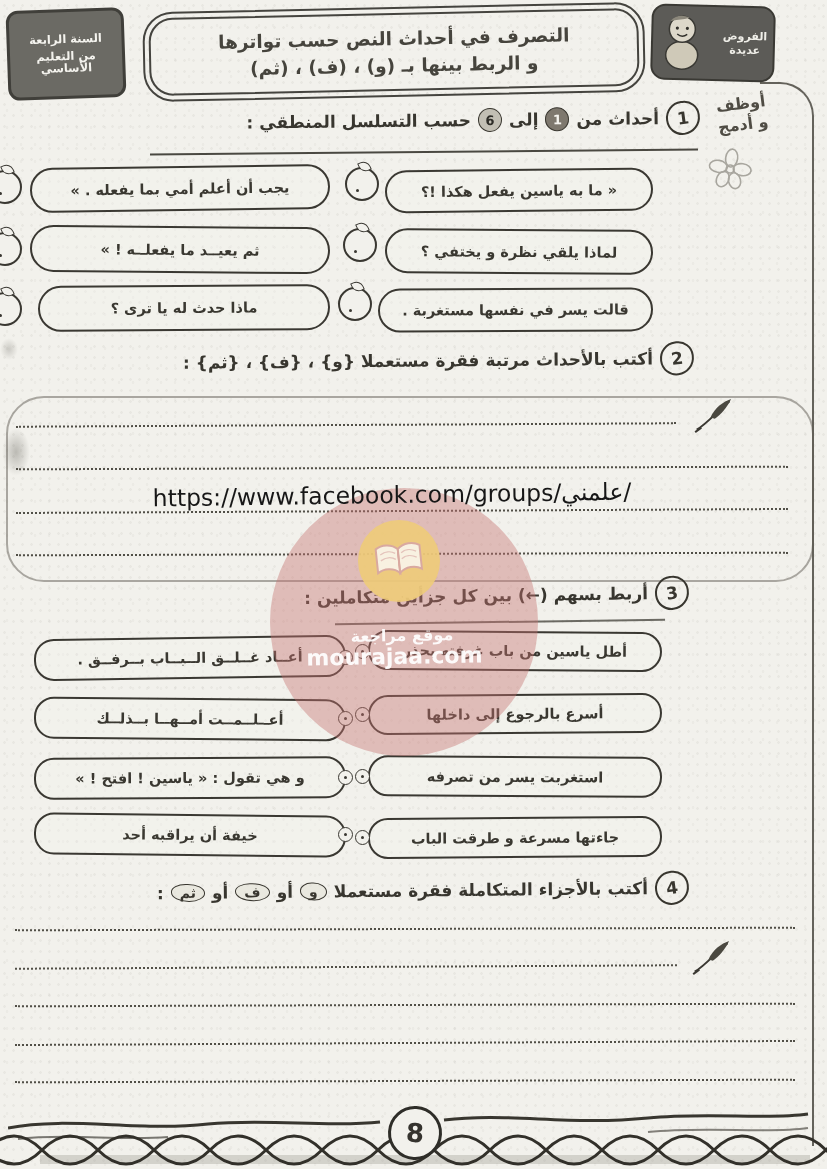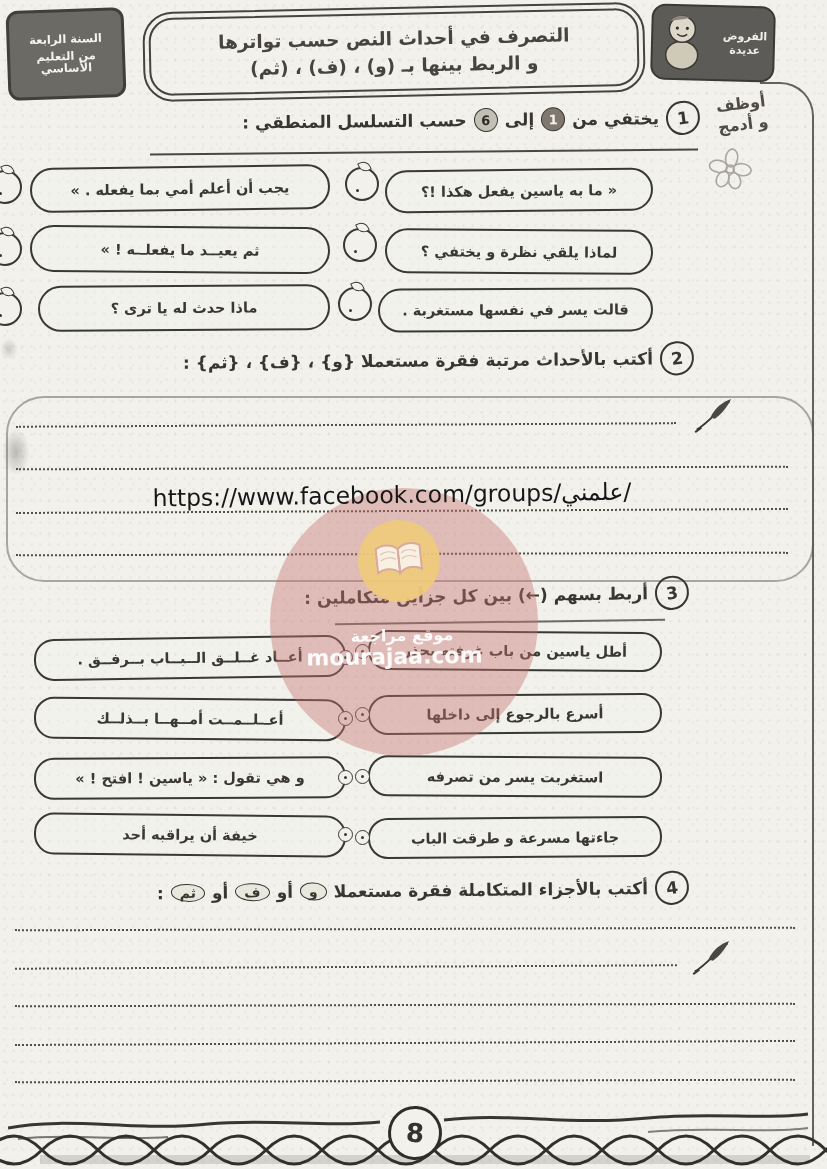--- a/index.html
+++ b/index.html
@@ -106,21 +106,21 @@
       <ellipse cx="40" cy="22" rx="9" ry="6"></ellipse>
       <ellipse cx="16" cy="22" rx="9" ry="6"></ellipse>
       <ellipse cx="22" cy="34" rx="6" ry="8" transform="rotate(20 22 34)"></ellipse>
       <ellipse cx="34" cy="34" rx="6" ry="8" transform="rotate(-20 34 34)"></ellipse>
       <circle cx="28" cy="23" r="4"></circle>
     </g>
   </svg>
 
   <div class="heading abs" style="right:127px;top:104px;width:620px;transform:rotate(-.6deg);">
     <span class="exnum">1</span>
-    <span>يختفي من</span>
+    <span>أحداث من</span>
     <span class="chip chip-dark">1</span>
     <span>إلى</span>
     <span class="chip chip-lite">6</span>
     <span>حسب التسلسل المنطقي :</span>
   </div>
   <div class="hr abs" style="left:150px;top:151px;width:548px;transform:rotate(-.5deg);"></div>
 
   <div class="bubble abs" style="left:385px;top:169px;width:268px;height:43px;transform:rotate(-.6deg);">« ما به ياسين يفعل هكذا !؟</div>
   <div class="fruit abs" style="left:345px;top:167px;"></div>
   <div class="bubble abs" style="left:385px;top:229px;width:268px;height:45px;transform:rotate(.4deg);">لماذا يلقي نظرة و يختفي ؟</div>

